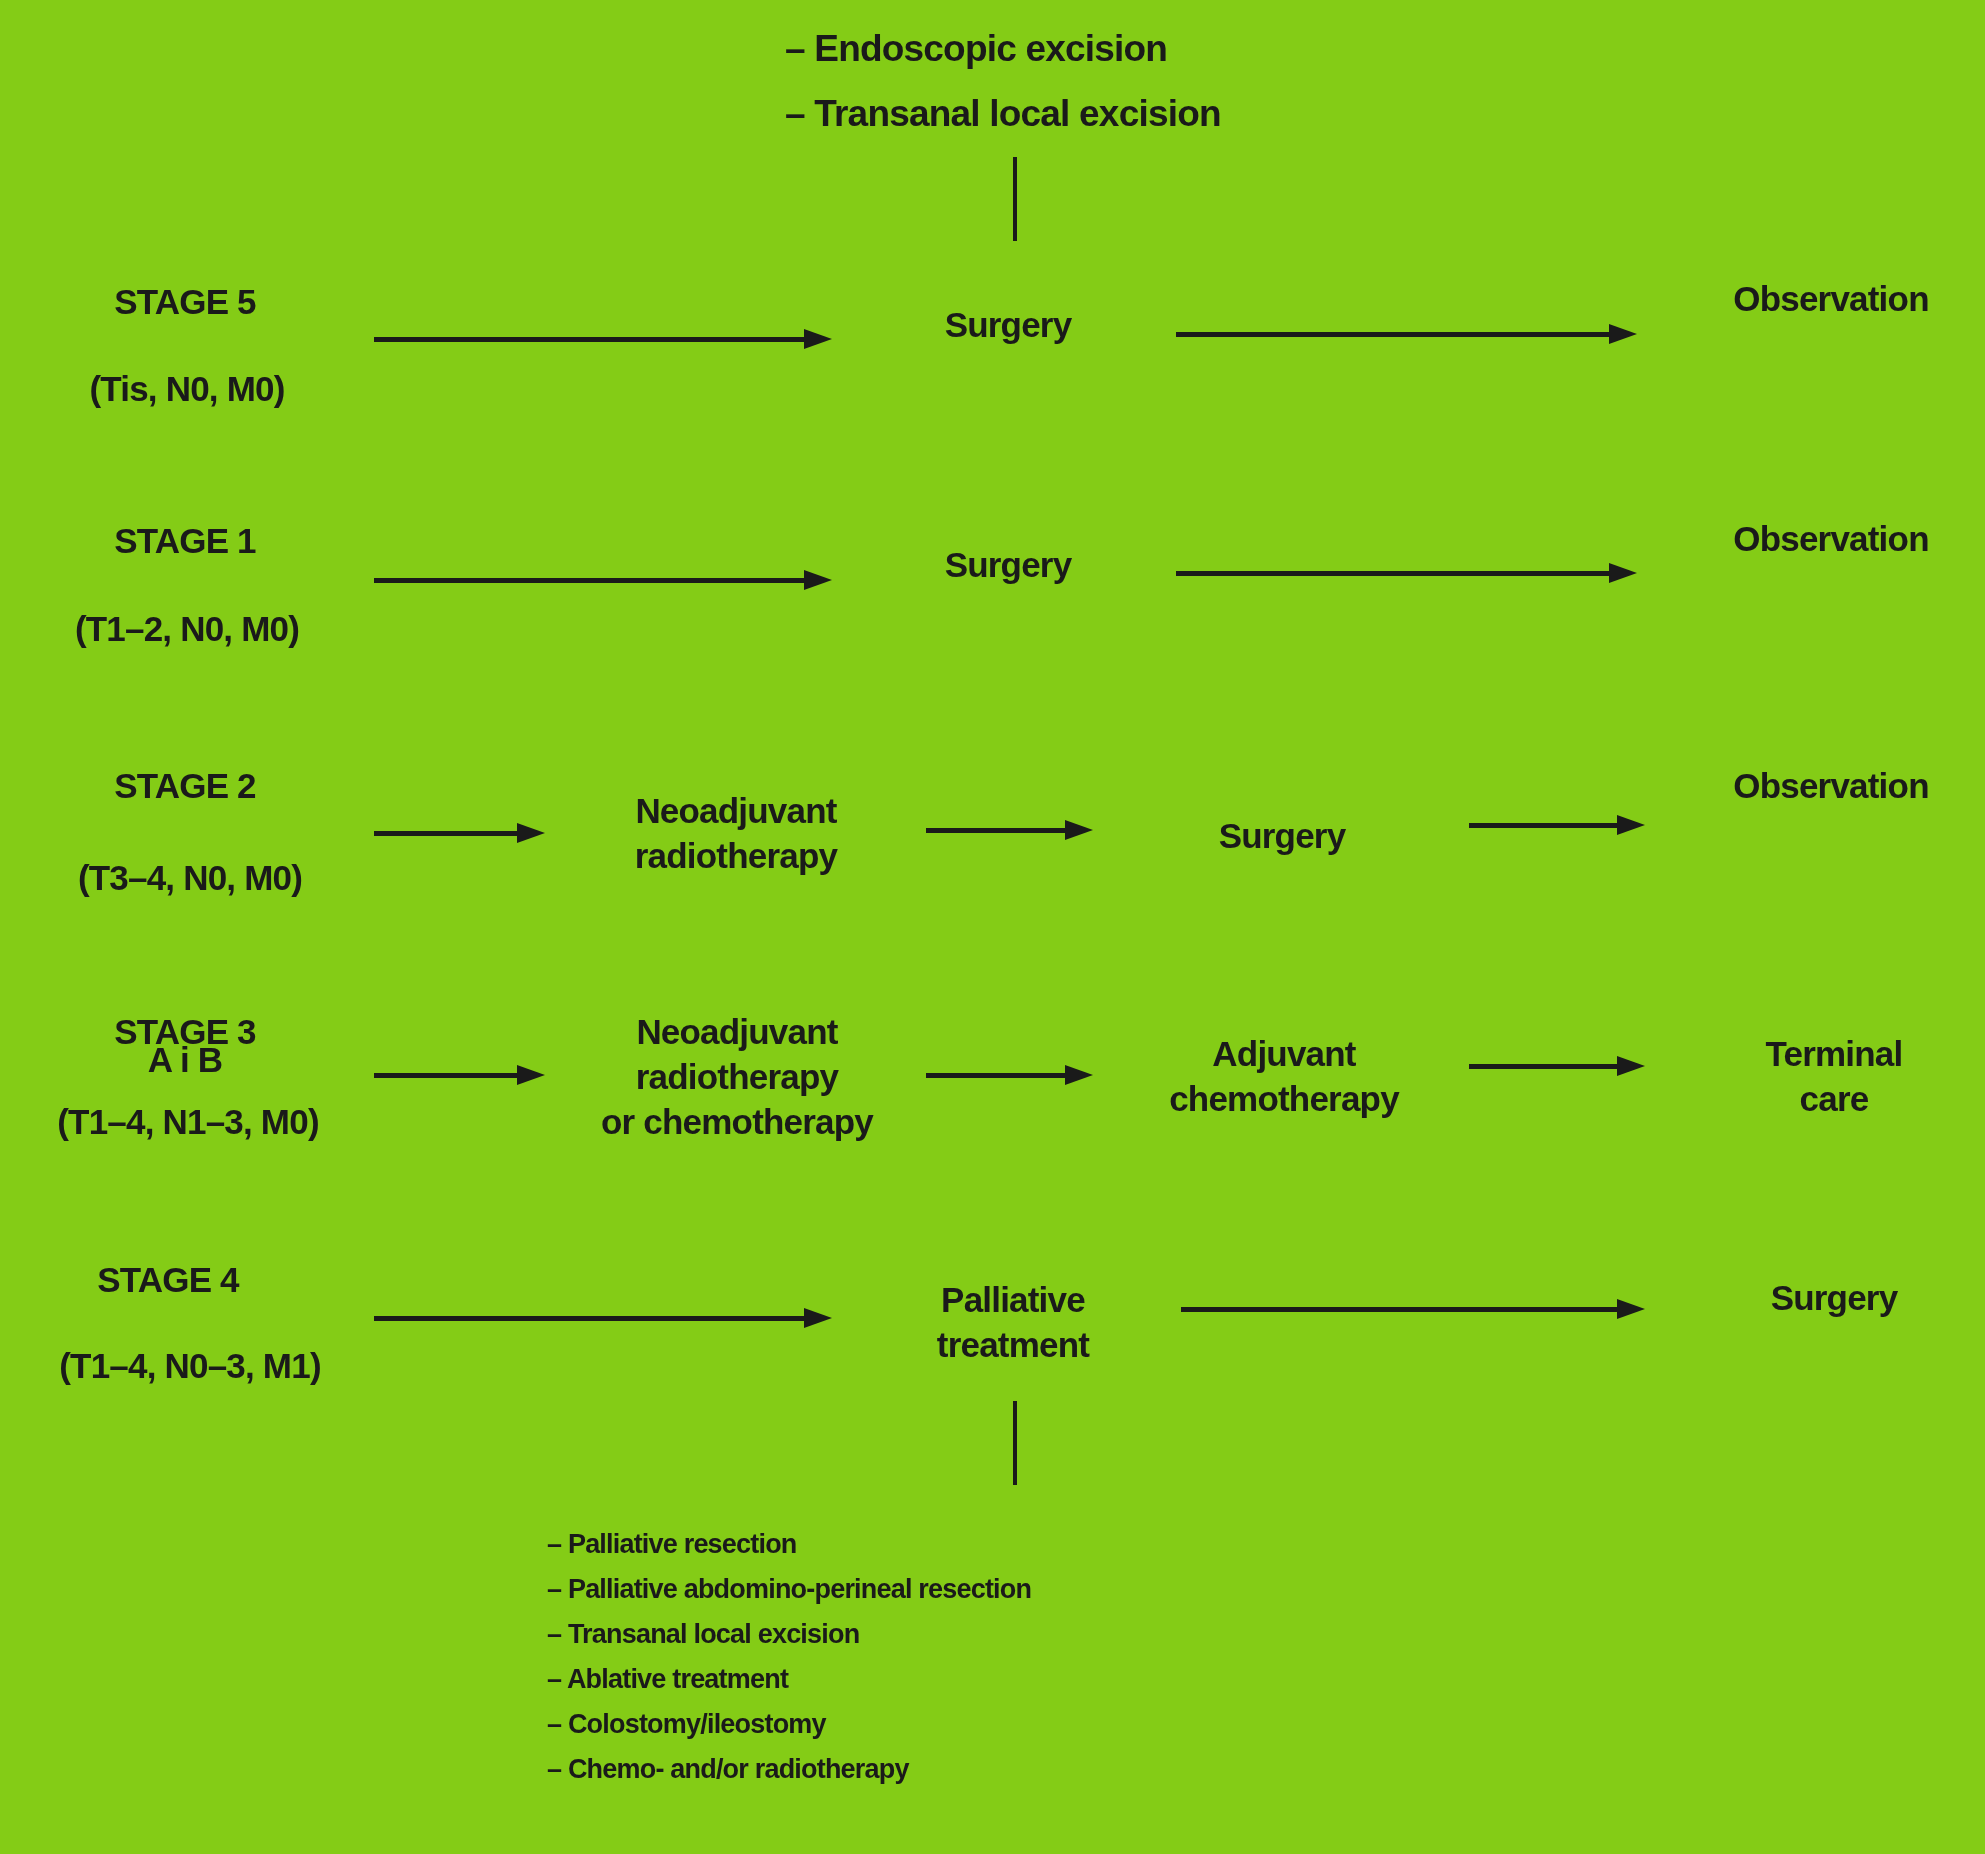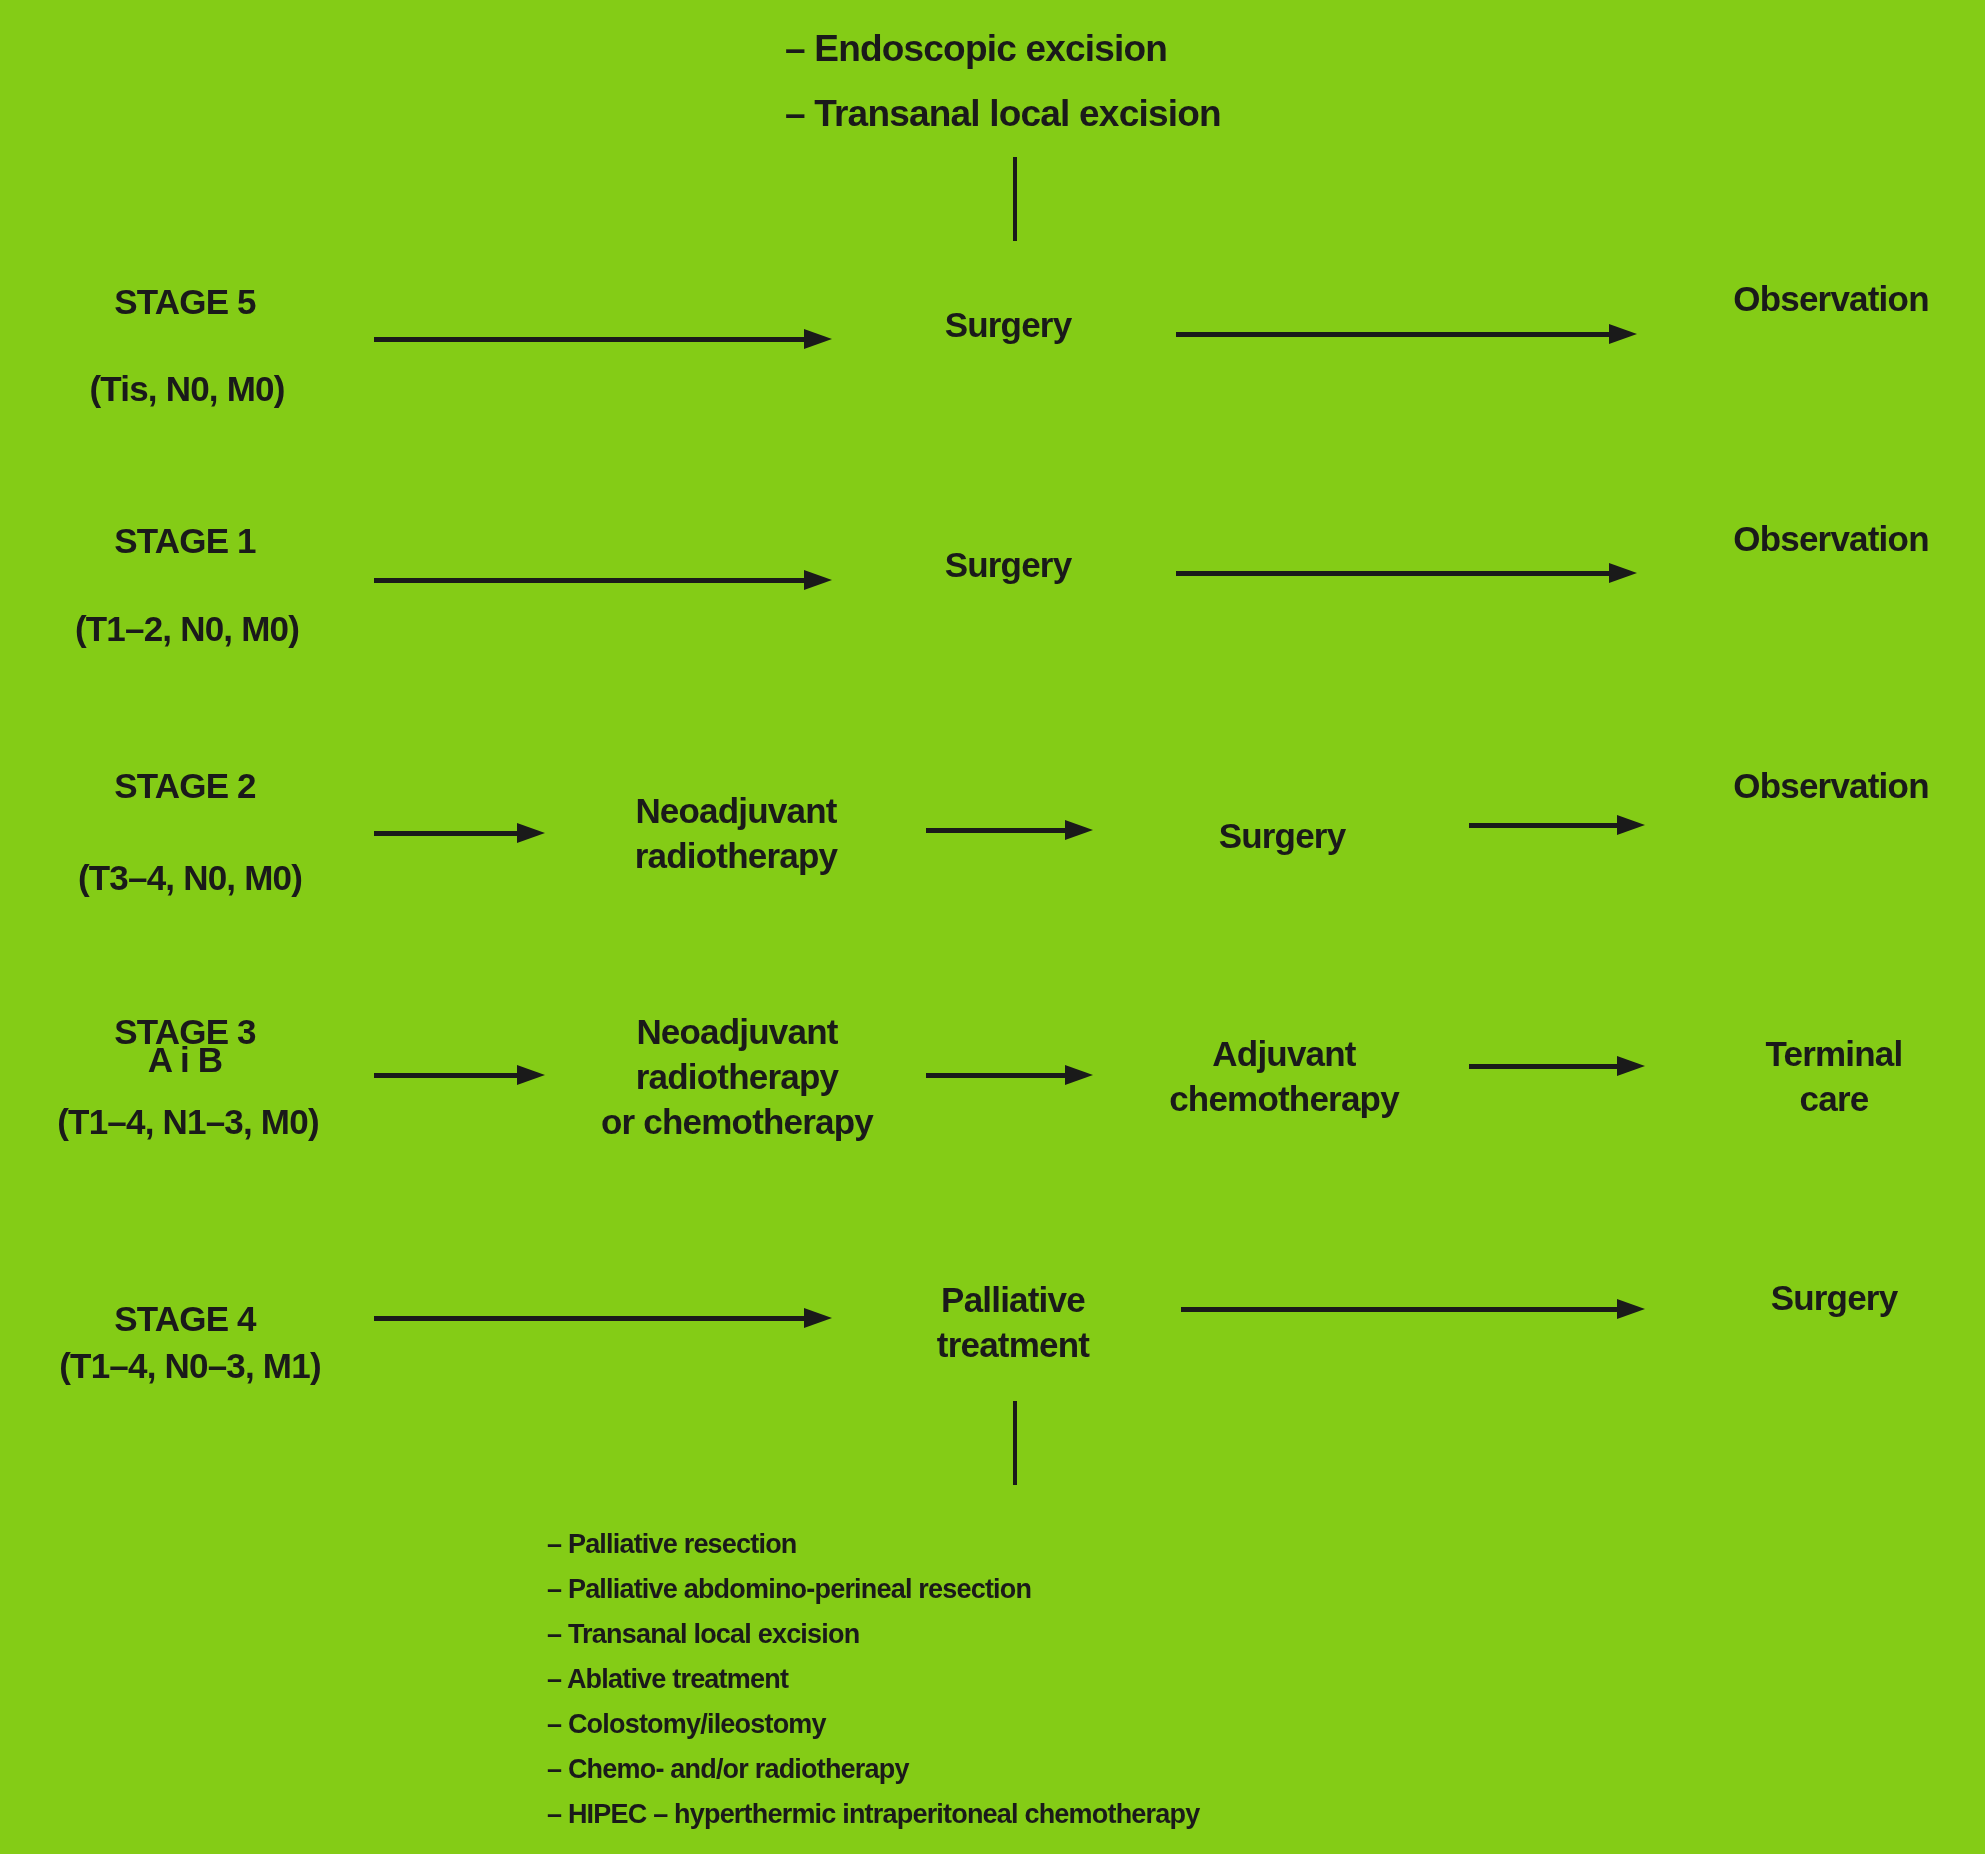--- a/index.html
+++ b/index.html
@@ -116,34 +116,33 @@
 radiotherapy
 or chemotherapy</div>
     <div class="harrow" style="left:926px; top:1073px; width:140px;"></div>
     <div class="txt center" style="left:1284px; top:1031px;">Adjuvant
 chemotherapy</div>
     <div class="harrow" style="left:1469px; top:1064px; width:149px;"></div>
     <div class="txt center" style="left:1834px; top:1031px;">Terminal care</div>
   </div>
 
   <div>
-    <div class="txt center" style="left:185px; top:1257px;margin-top:39px;">STAGE 4</div>
+    <div class="txt center" style="left:168px; top:1257px;">STAGE 4</div>
     <div class="txt center" style="left:190px; top:1343px;">(T1–4, N0–3, M1)</div>
     <div class="harrow" style="left:374px; top:1316px; width:431px;"></div>
     <div class="txt center" style="left:1013px; top:1277px;">Palliative
 treatment</div>
     <div class="harrow" style="left:1181px; top:1307px; width:437px;"></div>
     <div class="txt center" style="left:1834px; top:1275px;">Surgery</div>
   </div>
 
   <div class="vline" style="left:1013px; top:1401px; height:84px;"></div>
   <div class="list-block list-bottom" style="left:547px; top:1522px;">
     <div>– Palliative resection</div>
     <div>– Palliative abdomino-perineal resection</div>
     <div>– Transanal local excision</div>
     <div>– Ablative treatment</div>
     <div>– Colostomy/ileostomy</div>
     <div>– Chemo- and/or radiotherapy</div>
-    <div>– HIPEC – hyperthermic intraperitoneal chemotherapy</div>
   </div>
 
 </div>
 
 
 </body></html>

